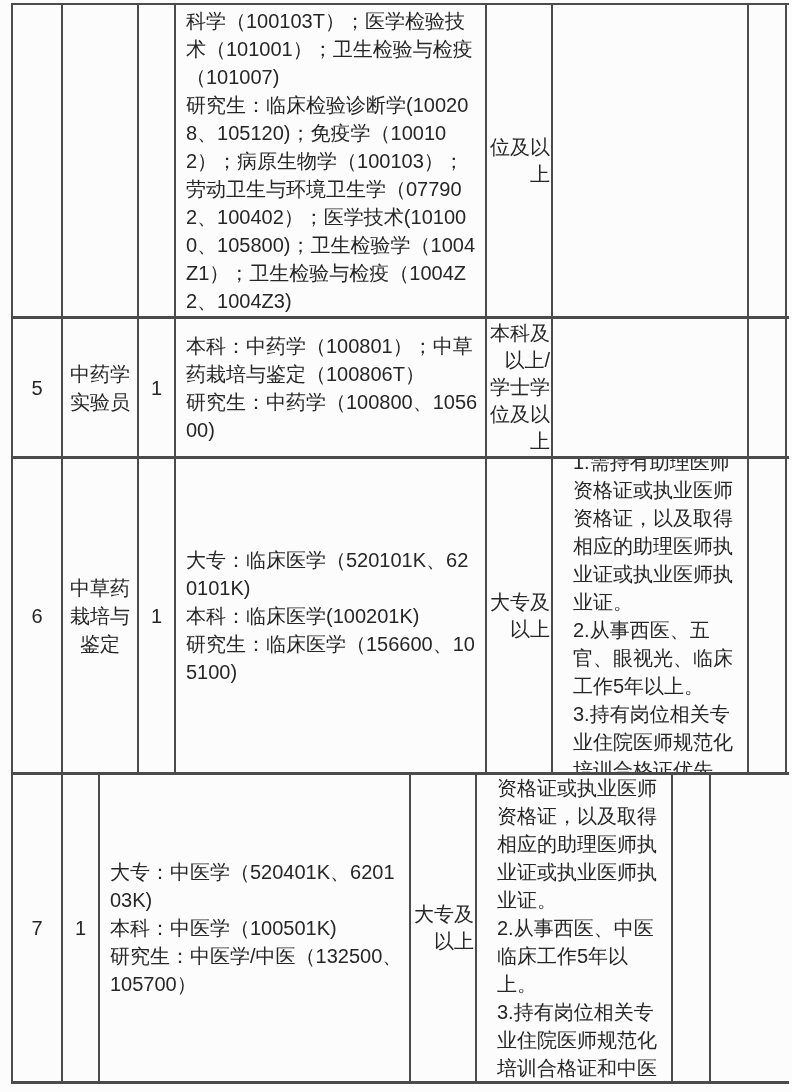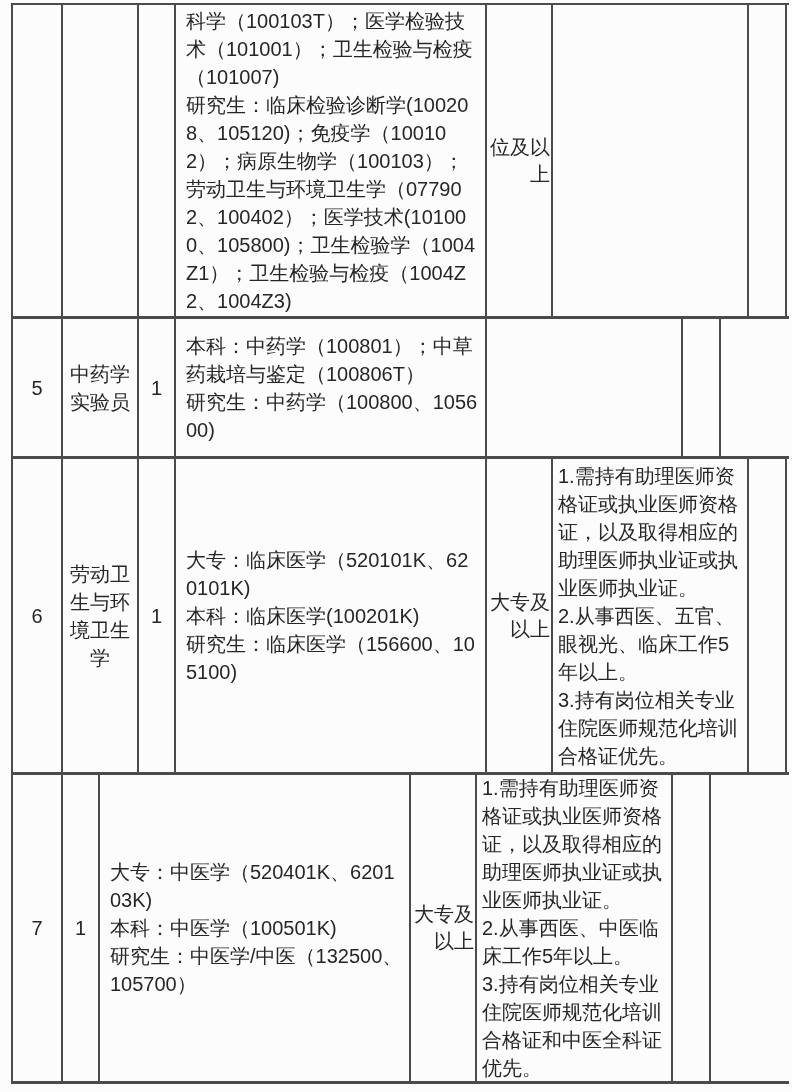--- a/index.html
+++ b/index.html
@@ -43,21 +43,21 @@
     white-space:pre-wrap;
     word-break:break-all;
     font-size:20px;
     line-height:28px;
   }
   .c-num   {width:50px;  text-align:center;}
   .c-pos   {width:76px;  text-align:center; padding:12px 2px;}
   .c-count {width:37px;  text-align:center;}
   .c-major {width:311px; text-align:left; padding:0 6px 0 10px;}
   .c-degree{width:66px;  text-align:right; padding:8px 1px; line-height:27px;}
-  .c-other {width:196px; text-align:left; padding:0 4px 0 5px;}
+  .c-other {width:196px; text-align:left; padding:0 4px 0 20px;}
   .c-extra {width:38px;}
 </style>
 </head>
 <body>
 
 <div class="table">
 
   <div class="row r1">
     <div class="cell c-num"></div>
     <div class="cell c-pos"></div>
@@ -68,27 +68,28 @@
     <div class="cell c-other"></div>
     <div class="cell c-extra"></div>
   </div>
 
   <div class="row r2">
     <div class="cell c-num">5</div>
     <div class="cell c-pos">中药学实验员</div>
     <div class="cell c-count">1</div>
     <div class="cell c-major">本科：中药学（100801）；中草药栽培与鉴定（100806T）
 研究生：中药学（100800、105600)</div>
+    <div class="cell c-degree">本科及以上/学士学位及以上</div>
     <div class="cell c-other"></div>
     <div class="cell c-extra"></div>
   </div>
 
   <div class="row r3">
     <div class="cell c-num">6</div>
-    <div class="cell c-pos">劳动卫生与环境卫生学</div>
+    <div class="cell c-pos">中草药栽培与鉴定</div>
     <div class="cell c-count">1</div>
     <div class="cell c-major">大专：临床医学（520101K、620101K)
 本科：临床医学(100201K)
 研究生：临床医学（156600、105100)</div>
     <div class="cell c-degree">大专及以上</div>
     <div class="cell c-other">1.需持有助理医师资格证或执业医师资格证，以及取得相应的助理医师执业证或执业医师执业证。
 2.从事西医、五官、眼视光、临床工作5年以上。
 3.持有岗位相关专业住院医师规范化培训合格证优先。</div>
     <div class="cell c-extra"></div>
   </div>

